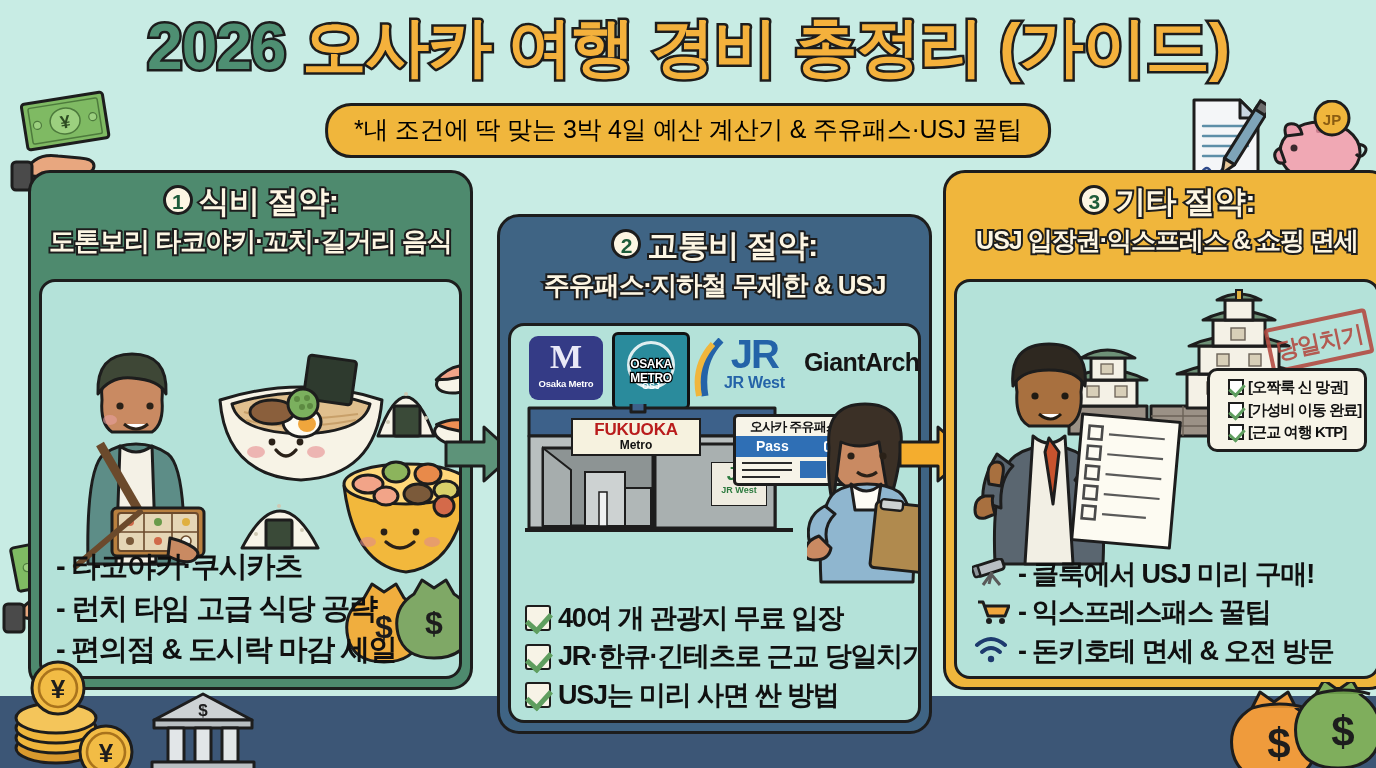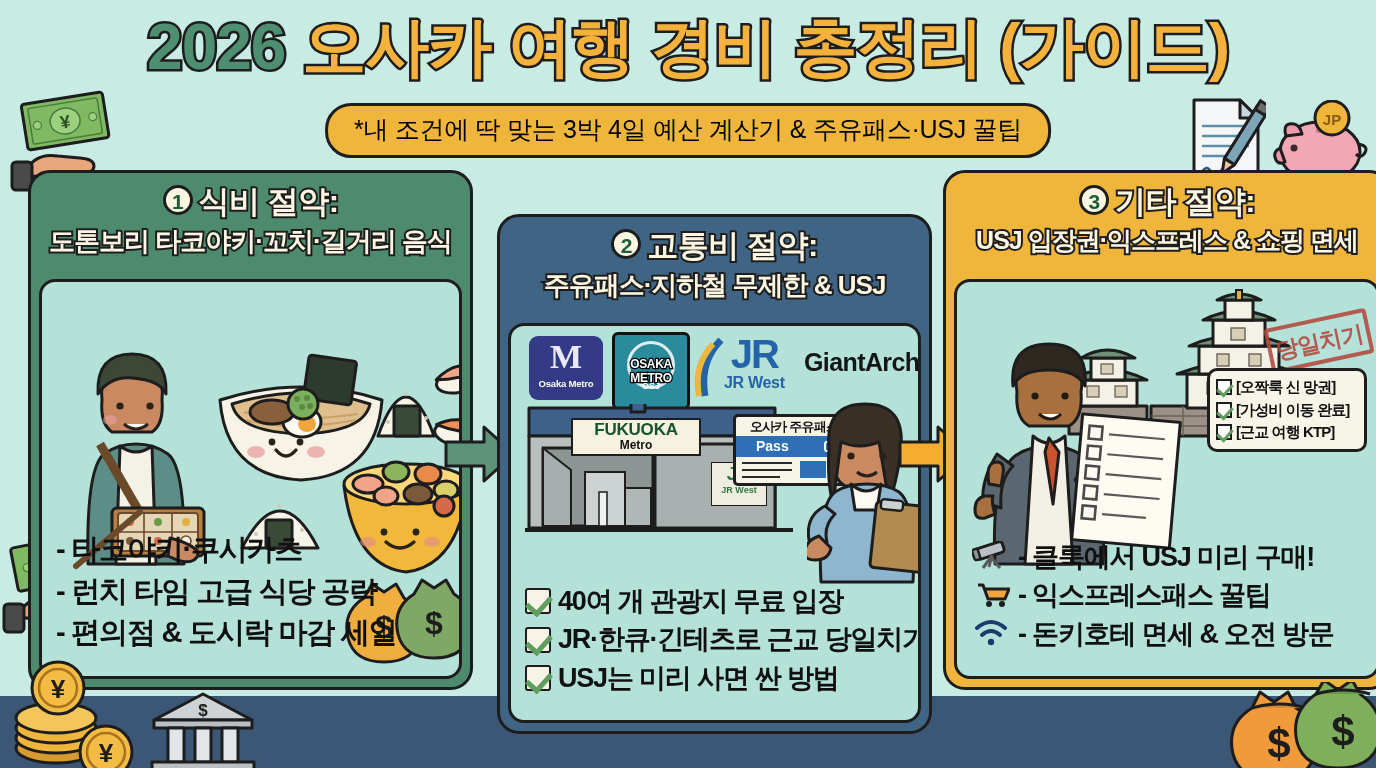--- a/index.html
+++ b/index.html
@@ -67,21 +67,21 @@
   }
   .col.c3 .head-l2{ font-size:25px; }
 
   .col-body{
     position:absolute; left:8px; right:8px; bottom:8px; top:106px;
     background:#b4e2d9; border:3px solid #1d1d1d; border-radius:16px;
     overflow:hidden;
   }
 
   
-  .bullets{ position:absolute; left:14px; right:8px; bottom:23px; }
+  .bullets{ position:absolute; left:14px; right:8px; bottom:6px; }
   .bullet{
     display:flex; align-items:center; gap:7px;
     font-size:29px; font-weight:900; color:#101010; white-space:nowrap;
     letter-spacing:-1.2px; line-height:1.42;
   }
   .c2 .bullet, .c3 .bullet{ font-size:27px; }
   .chk{
     flex:0 0 auto; width:26px; height:26px; border:2.5px solid #1d1d1d;
     background:#f7f3e6; border-radius:3px; position:relative;
   }
@@ -125,21 +125,21 @@
   .lg-jr .w{ font-size:16px; font-weight:700; color:#2463a8; letter-spacing:-.3px;}
   .lg-ga{ position:absolute; left:285px; top:16px; font-size:25px; font-weight:700; color:#151515;
     letter-spacing:-.6px;}
 
   
   .station{ position:absolute; left:18px; top:90px; width:250px; height:118px; }
   .st-sign{
     position:absolute; left:42px; top:2px; width:130px; height:38px;
     background:#f6f2df; border:2px solid #1d1d1d; text-align:center;
   }
-  .st-sign .a{ font-size:17px; font-weight:800; color:#14532d; line-height:19px; letter-spacing:-.2px;}
+  .st-sign .a{ font-size:17px; font-weight:800; color:#b91c1c; line-height:19px; letter-spacing:-.2px;}
   .st-sign .b{ font-size:12px; font-weight:700; color:#111; line-height:12px;}
   .jrw-sign{
     position:absolute; left:182px; top:46px; width:56px; height:44px;
     background:#efece0; border:1.5px solid #1d1d1d; text-align:center;
   }
   .jrw-sign .j{ font-size:19px; font-weight:900; color:#2c7a3e; line-height:22px;}
   .jrw-sign .w{ font-size:9px; font-weight:700; color:#2c7a3e;}
 
   
   .passcard{
@@ -152,21 +152,21 @@
     padding-left:20px; line-height:21px; position:relative;}
   .passcard .bar .dot{ position:absolute; right:6px; top:5px; width:22px; height:11px;
     border:2px solid #fff; border-radius:3px;}
 
   
   .cl3{
     position:absolute; right:10px; top:86px; width:160px;
     background:#f7f4e8; border:3px solid #1d1d1d; border-radius:10px; padding:5px 6px;
   }
   .cl3 .row{ display:flex; align-items:center; gap:4px; font-size:15px; font-weight:800;
-    color:#101010; white-space:nowrap; line-height:1.5; letter-spacing:-.9px;}
+    color:#101010; white-space:nowrap; line-height:1.5; letter-spacing:-.9px;margin-left:12px;}
   .cl3 .c{ width:16px;height:16px;border:2px solid #1d1d1d;background:#fff;position:relative;flex:0 0 auto;}
   .cl3 .c::after{ content:"";position:absolute;left:2px;top:0px;width:7px;height:12px;
     border:solid #5f9e5f;border-width:0 3px 3px 0;transform:rotate(42deg);}
 
   .stamp{
     position:absolute; right:6px; top:36px; width:104px; height:46px;
     border:4px solid #b3483f; border-radius:4px; transform:rotate(-12deg);
     color:#b3483f; font-size:23px; font-weight:900; text-align:center; line-height:40px;
     letter-spacing:-1px; opacity:.88;
   }

